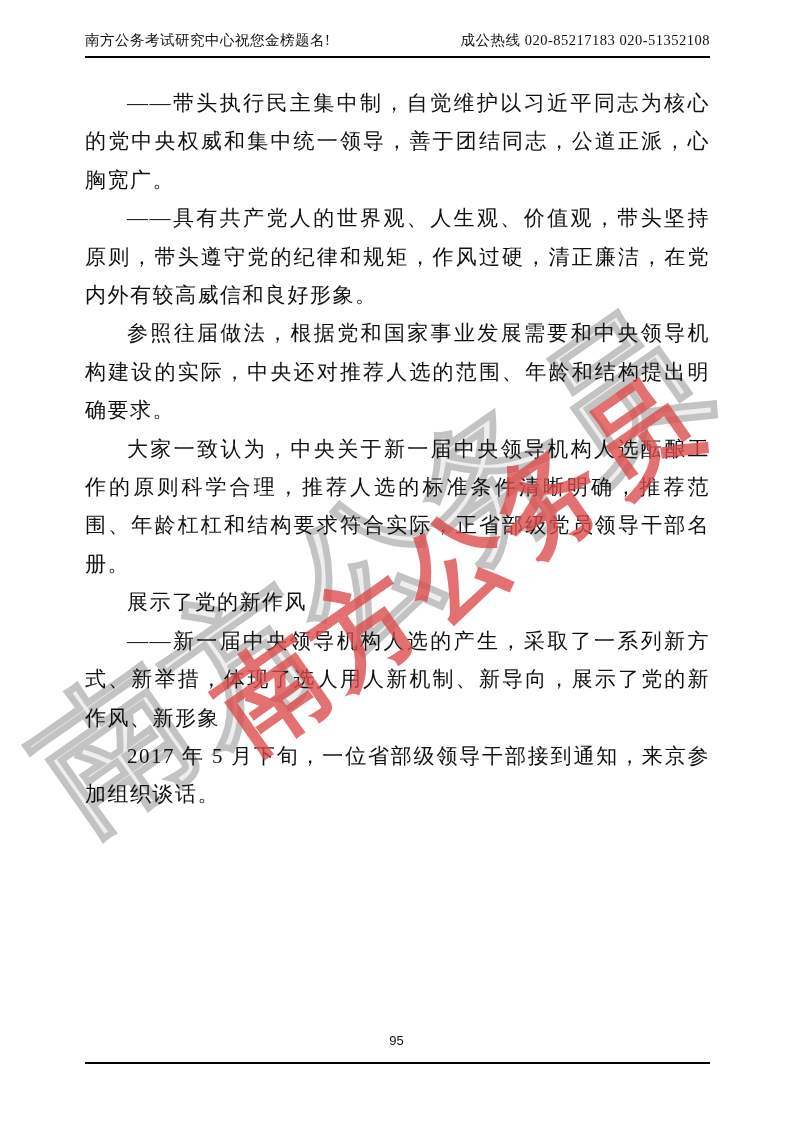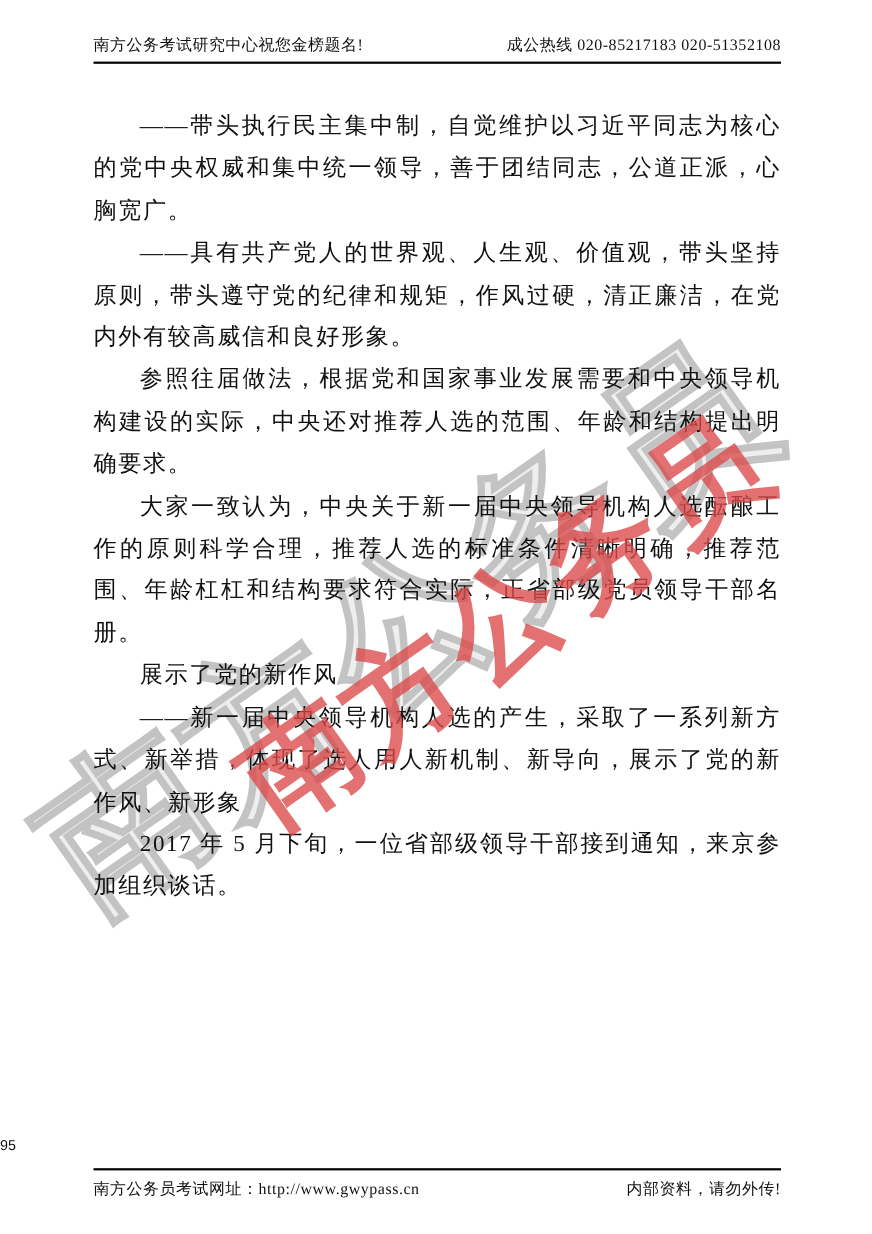--- a/index.html
+++ b/index.html
@@ -31,21 +31,21 @@
     height: 2px;
     background: #000000;
     z-index: 4;
   }
   .header-rule { top: 56px; }
   .footer-rule { top: 1062px; }
   .content {
     position: absolute;
     left: 85px;
     width: 625px;
-    top: 95px;
+    top: 84px;
     z-index: 2;
     font-size: 21px;
     line-height: 38.4px;
     letter-spacing: 1.5px;
     text-align: justify;
     text-justify: inter-ideograph;
   }
   .content p {
     margin: 0;
     padding: 0;
@@ -78,20 +78,21 @@
     letter-spacing: 6px;
     transform: rotate(-35deg);
     transform-origin: center center;
     opacity: 0.78;
   }
   .page-number {
     position: absolute;
     left: 0;
     width: 793px;
     top: 1033px;
+    text-align: center;
     font-family: "Liberation Sans", sans-serif;
     font-size: 13px;
     z-index: 4;
   }
   .footer {
     position: absolute;
     left: 85px;
     width: 625px;
     top: 1071px;
     display: flex;
@@ -123,18 +124,14 @@
     <p>展示了党的新作风</p>
     <p>——新一届中央领导机构人选的产生，采取了一系列新方式、新举措，体现了选人用人新机制、新导向，展示了党的新作风、新形象</p>
     <p>2017 年 5 月下旬，一位省部级领导干部接到通知，来京参加组织谈话。</p>
   </div>
 
   <div class="wm wm-red" style="color: rgb(221, 74, 74);">南方公务员</div>
 
   <div class="page-number">95</div>
   <div class="rule footer-rule"></div>
 
-  <div class="footer">
-    <span>南方公务员考试网址：http://www.gwypass.cn</span>
-    <span>内部资料，请勿外传!</span>
-  </div>
 
 </div>
 
 </body></html>

